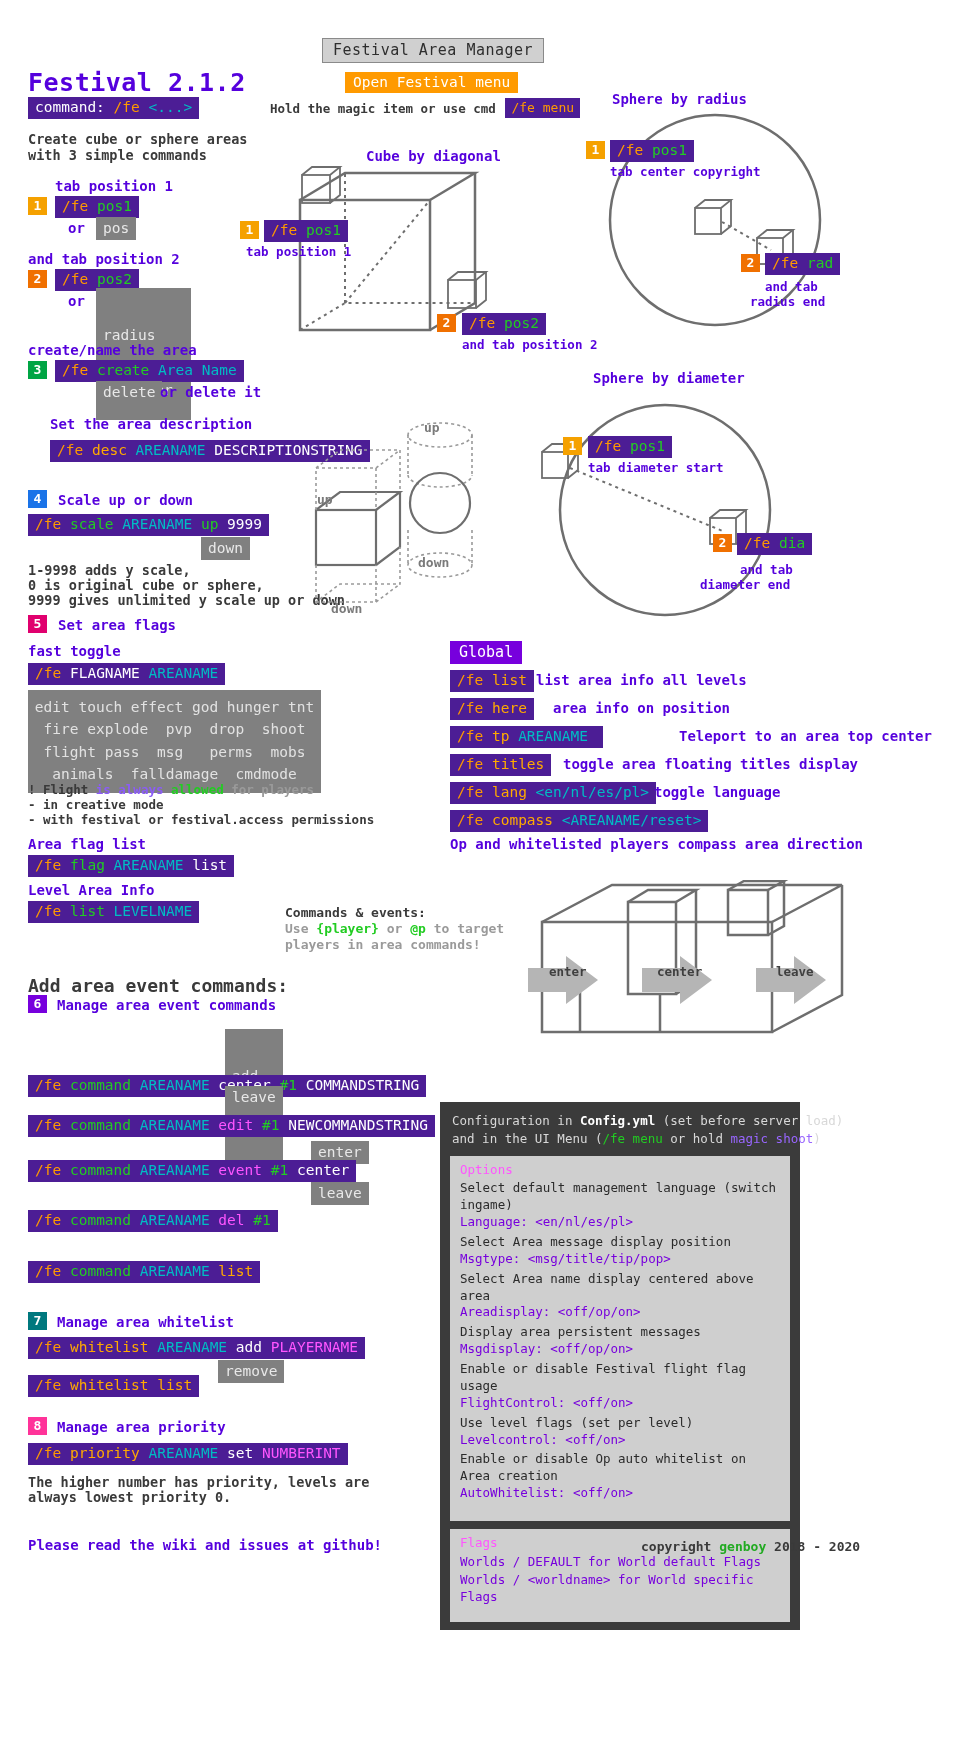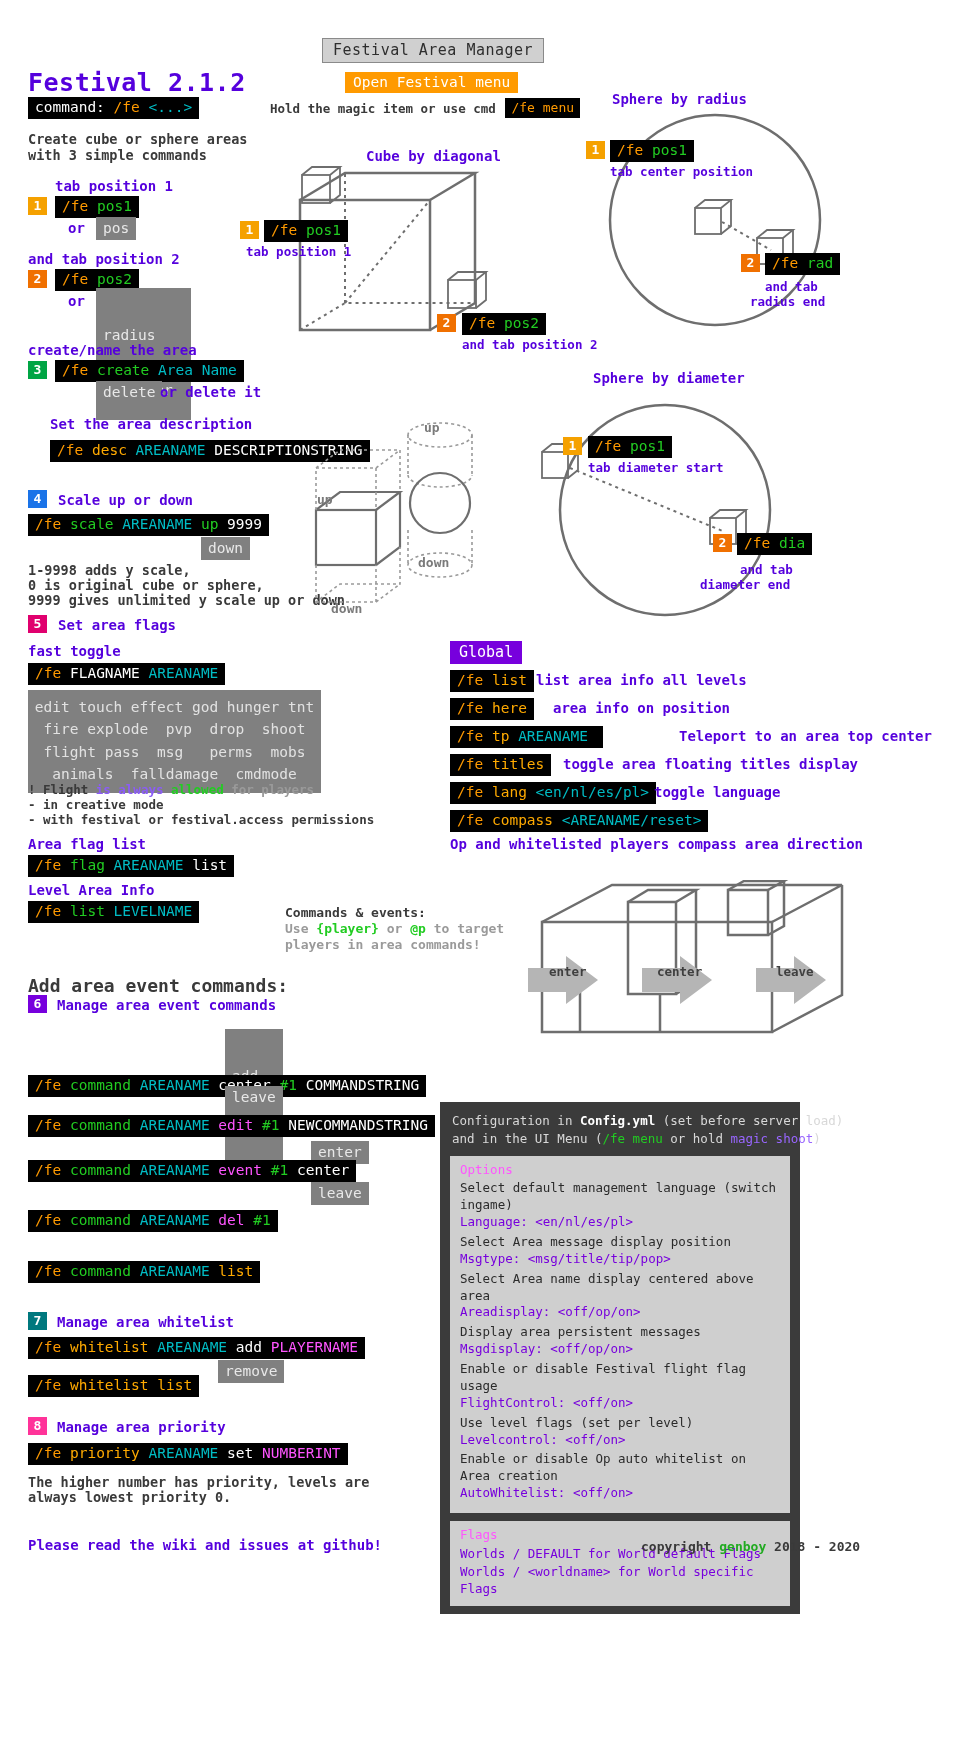--- a/index.html
+++ b/index.html
@@ -17,21 +17,21 @@
   .aqua{color:#00bcc4;}
   .pink{color:#ff55ff;}
 
   
   .titlebar{
     background:#d0d0d0;color:#2e2e2e;border:1px solid #8a8a8a;
     font-size:15px;padding:2px 10px 3px 10px;letter-spacing:.5px;
   }
   
   .cmd{
-    background:#000000;display:inline-block;
+    background:#4c1d95;display:inline-block;
     padding:2px 7px 3px 7px;font-size:14.5px;white-space:pre;line-height:1.18;
   }
   .cmd.sm{font-size:13px;padding:2px 6px 3px 6px;}
   
   .gchip{
     background:#808080;color:#e8e8e8;display:inline-block;
     padding:2px 7px 3px 7px;font-size:14.5px;white-space:pre;line-height:1.25;
   }
   
   .badge{
@@ -47,21 +47,21 @@
   .section-h{color:#3a3a3a;font-size:18px;font-weight:bold;white-space:pre;}
 
   
   .openmenu{background:#ff9a00;color:#ffffff;font-size:14.5px;padding:2px 8px 3px 8px;display:inline-block;white-space:pre;}
   
   .globalchip{background:#7700dd;color:#ffffff;font-size:15px;padding:2px 9px 3px 9px;display:inline-block;}
 
   
   .cfgpanel{background:#3b3b3b;width:360px;padding:0;}
   .cfg-head{color:#d8d8d8;font-size:12.5px;line-height:1.45;padding:10px 12px 8px 12px;white-space:pre;}
-  .cfg-body{background:#cfcfcf;margin:0 10px 8px 10px;padding:6px 10px 8px 10px;}
+  .cfg-body{background:#cfcfcf;margin:0 10px 8px 10px;padding:6px 10px 16px 10px;}
   .cfg-title{color:#ff55ff;font-size:12.5px;margin-bottom:3px;}
   .cfg-desc{color:#2b2b2b;font-size:12.5px;line-height:1.35;}
   .cfg-key{color:#7700dd;font-size:12.5px;line-height:1.35;margin-bottom:3px;}
   .cfg-flagrow{color:#7700dd;font-size:12.5px;line-height:1.4;}
 
   
   .foot{color:#5500dd;font-size:14px;font-weight:bold;}
   .foot-r{color:#3a3a3a;font-size:13px;font-weight:bold;}
   .foot-r b{color:#22aa22;}
 
@@ -175,21 +175,21 @@
   </g>
   <g fill="none" stroke="#6e6e6e" stroke-width="1.8">
     <rect x="182" y="128" width="26" height="26"></rect>
     <path d="M182 128 L192 120 L218 120 L208 128"></path>
     <path d="M218 120 L218 146 L208 154"></path>
   </g>
   <path d="M147 112 L196 140" stroke="#6e6e6e" stroke-width="2" stroke-dasharray="3,4" fill="none"></path>
 </svg>
 <div class="abs badge b1" style="left:586px;top:141px;">1</div>
 <div class="abs cmd" style="left:610px;top:140px;"><span class="orange">/fe</span> <span class="green">pos1</span></div>
-<div class="abs lbl" style="left:610px;top:164px;font-size:12.5px;">tab center position</div>
+<div class="abs lbl" style="left:610px;top:164px;font-size:12.5px;">tab center copyright</div>
 <div class="abs badge b2" style="left:741px;top:254px;">2</div>
 <div class="abs cmd" style="left:765px;top:253px;"><span class="orange">/fe</span> <span class="green">rad</span></div>
 <div class="abs lbl" style="left:765px;top:279px;font-size:12.5px;">and tab</div>
 <div class="abs lbl" style="left:750px;top:294px;font-size:12.5px;">radius end</div>
 
 <div class="abs lbl" style="left:593px;top:370px;">Sphere by diameter</div>
 <svg class="abs" style="left:520px;top:390px;" width="300" height="240">
   <circle cx="145" cy="120" r="105" fill="none" stroke="#6e6e6e" stroke-width="2.5"></circle>
   <g fill="none" stroke="#6e6e6e" stroke-width="1.8">
     <rect x="22" y="62" width="26" height="26"></rect>

